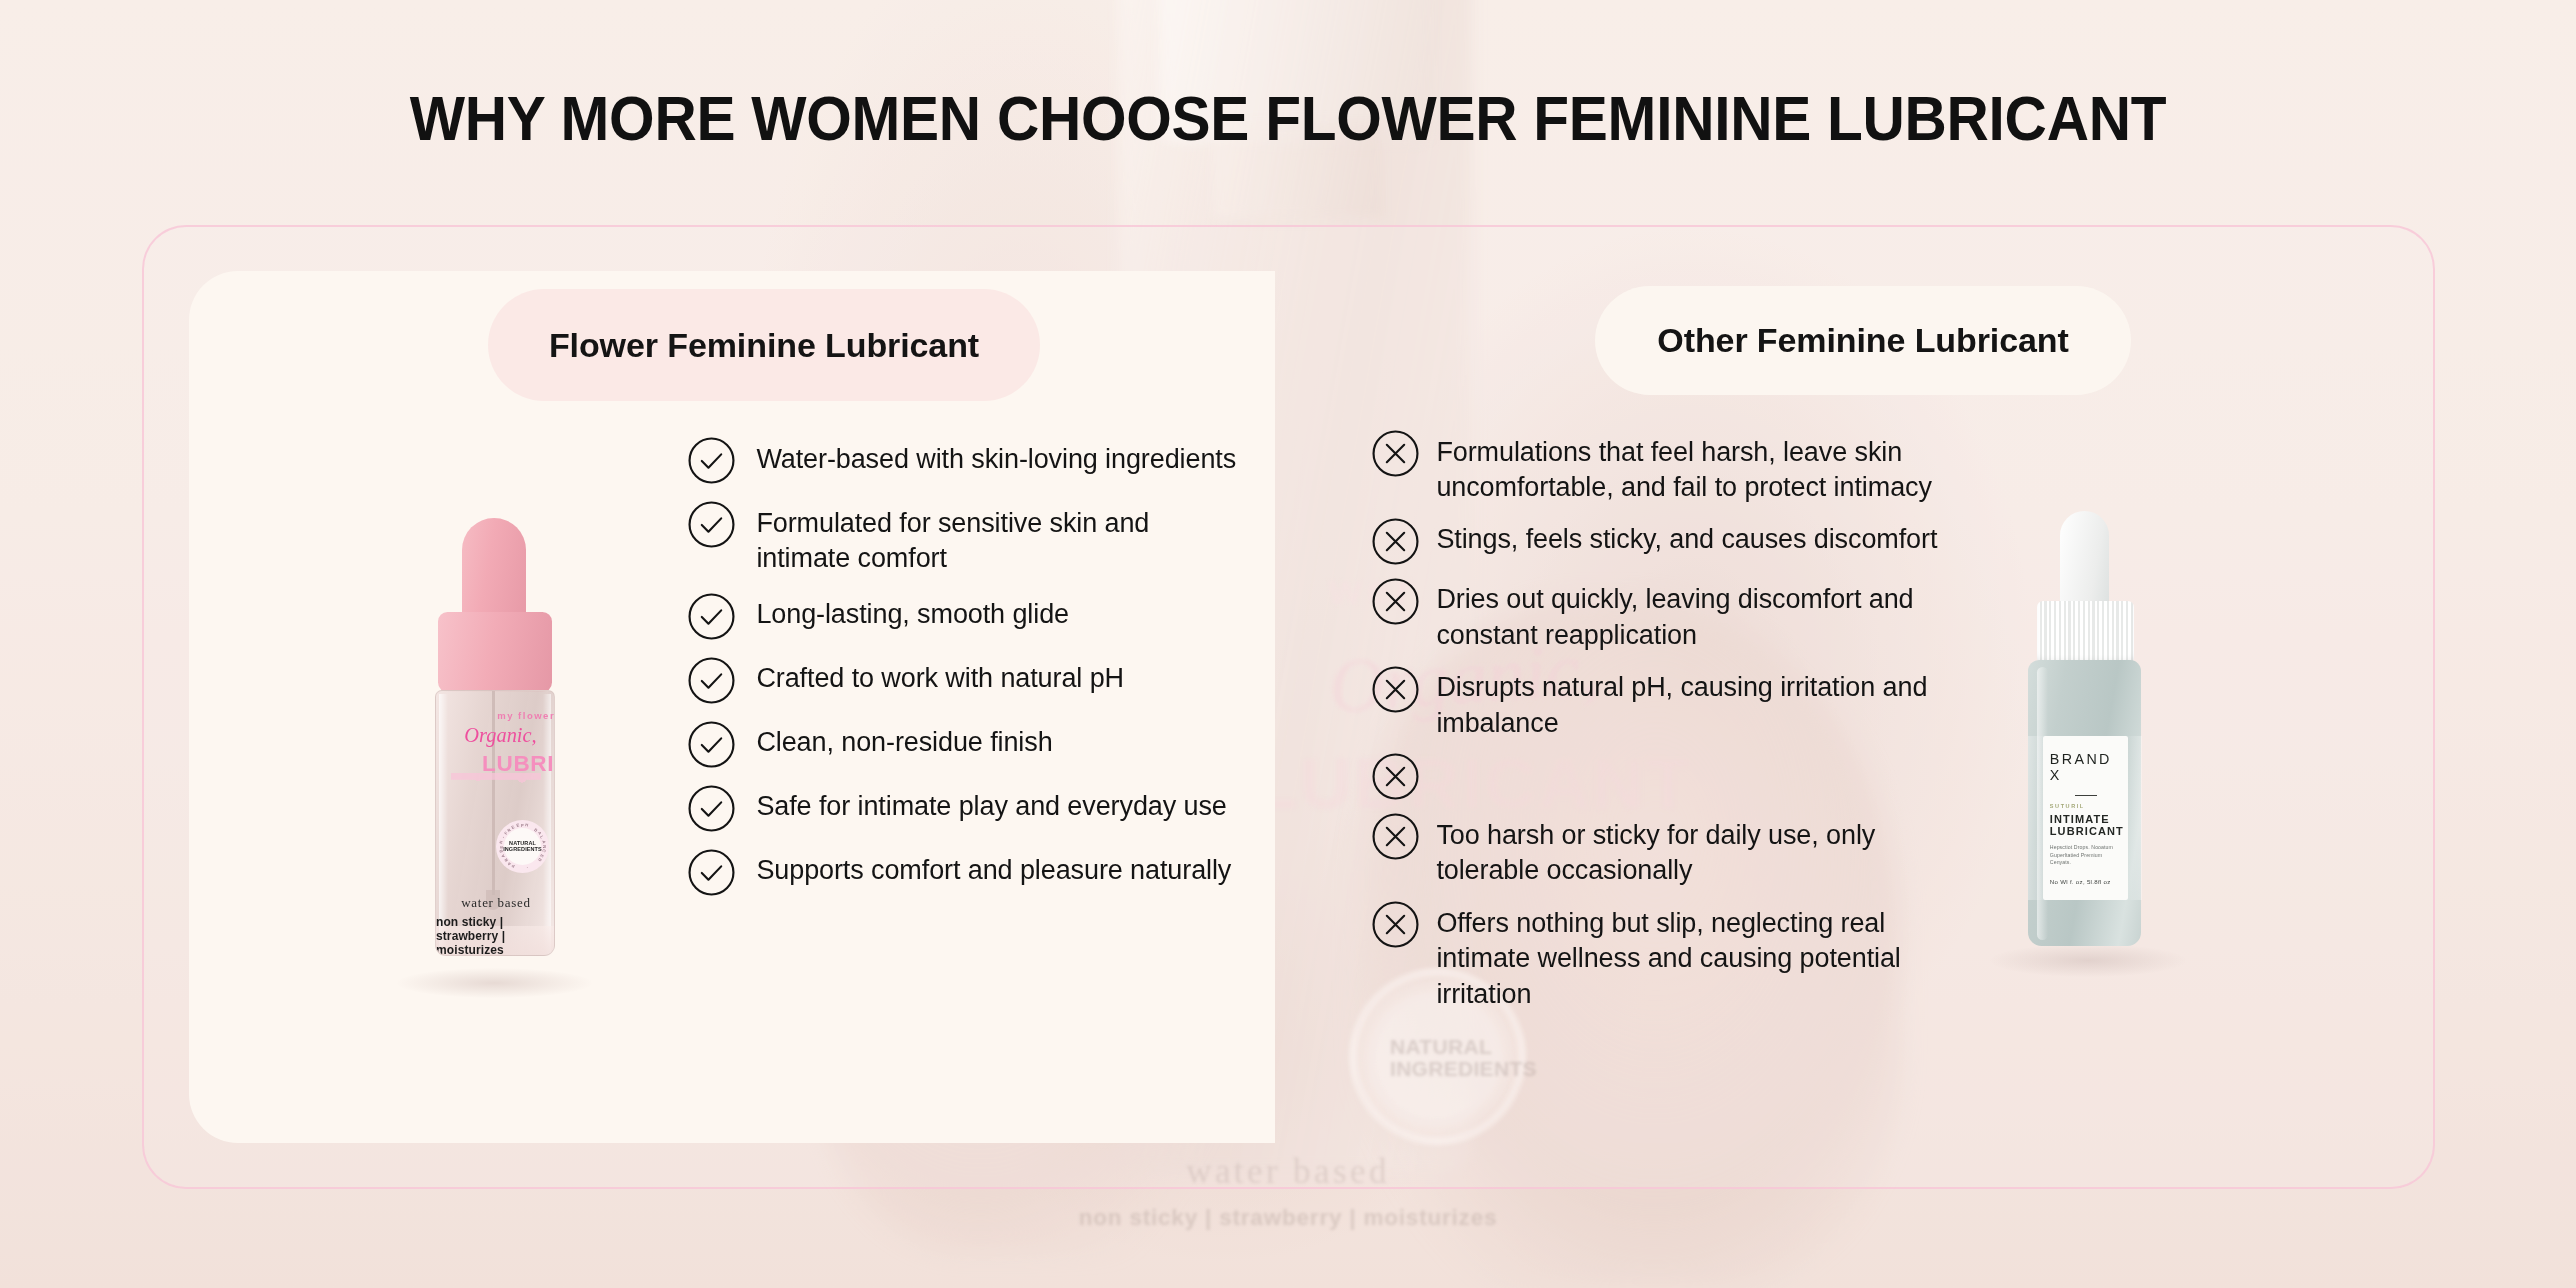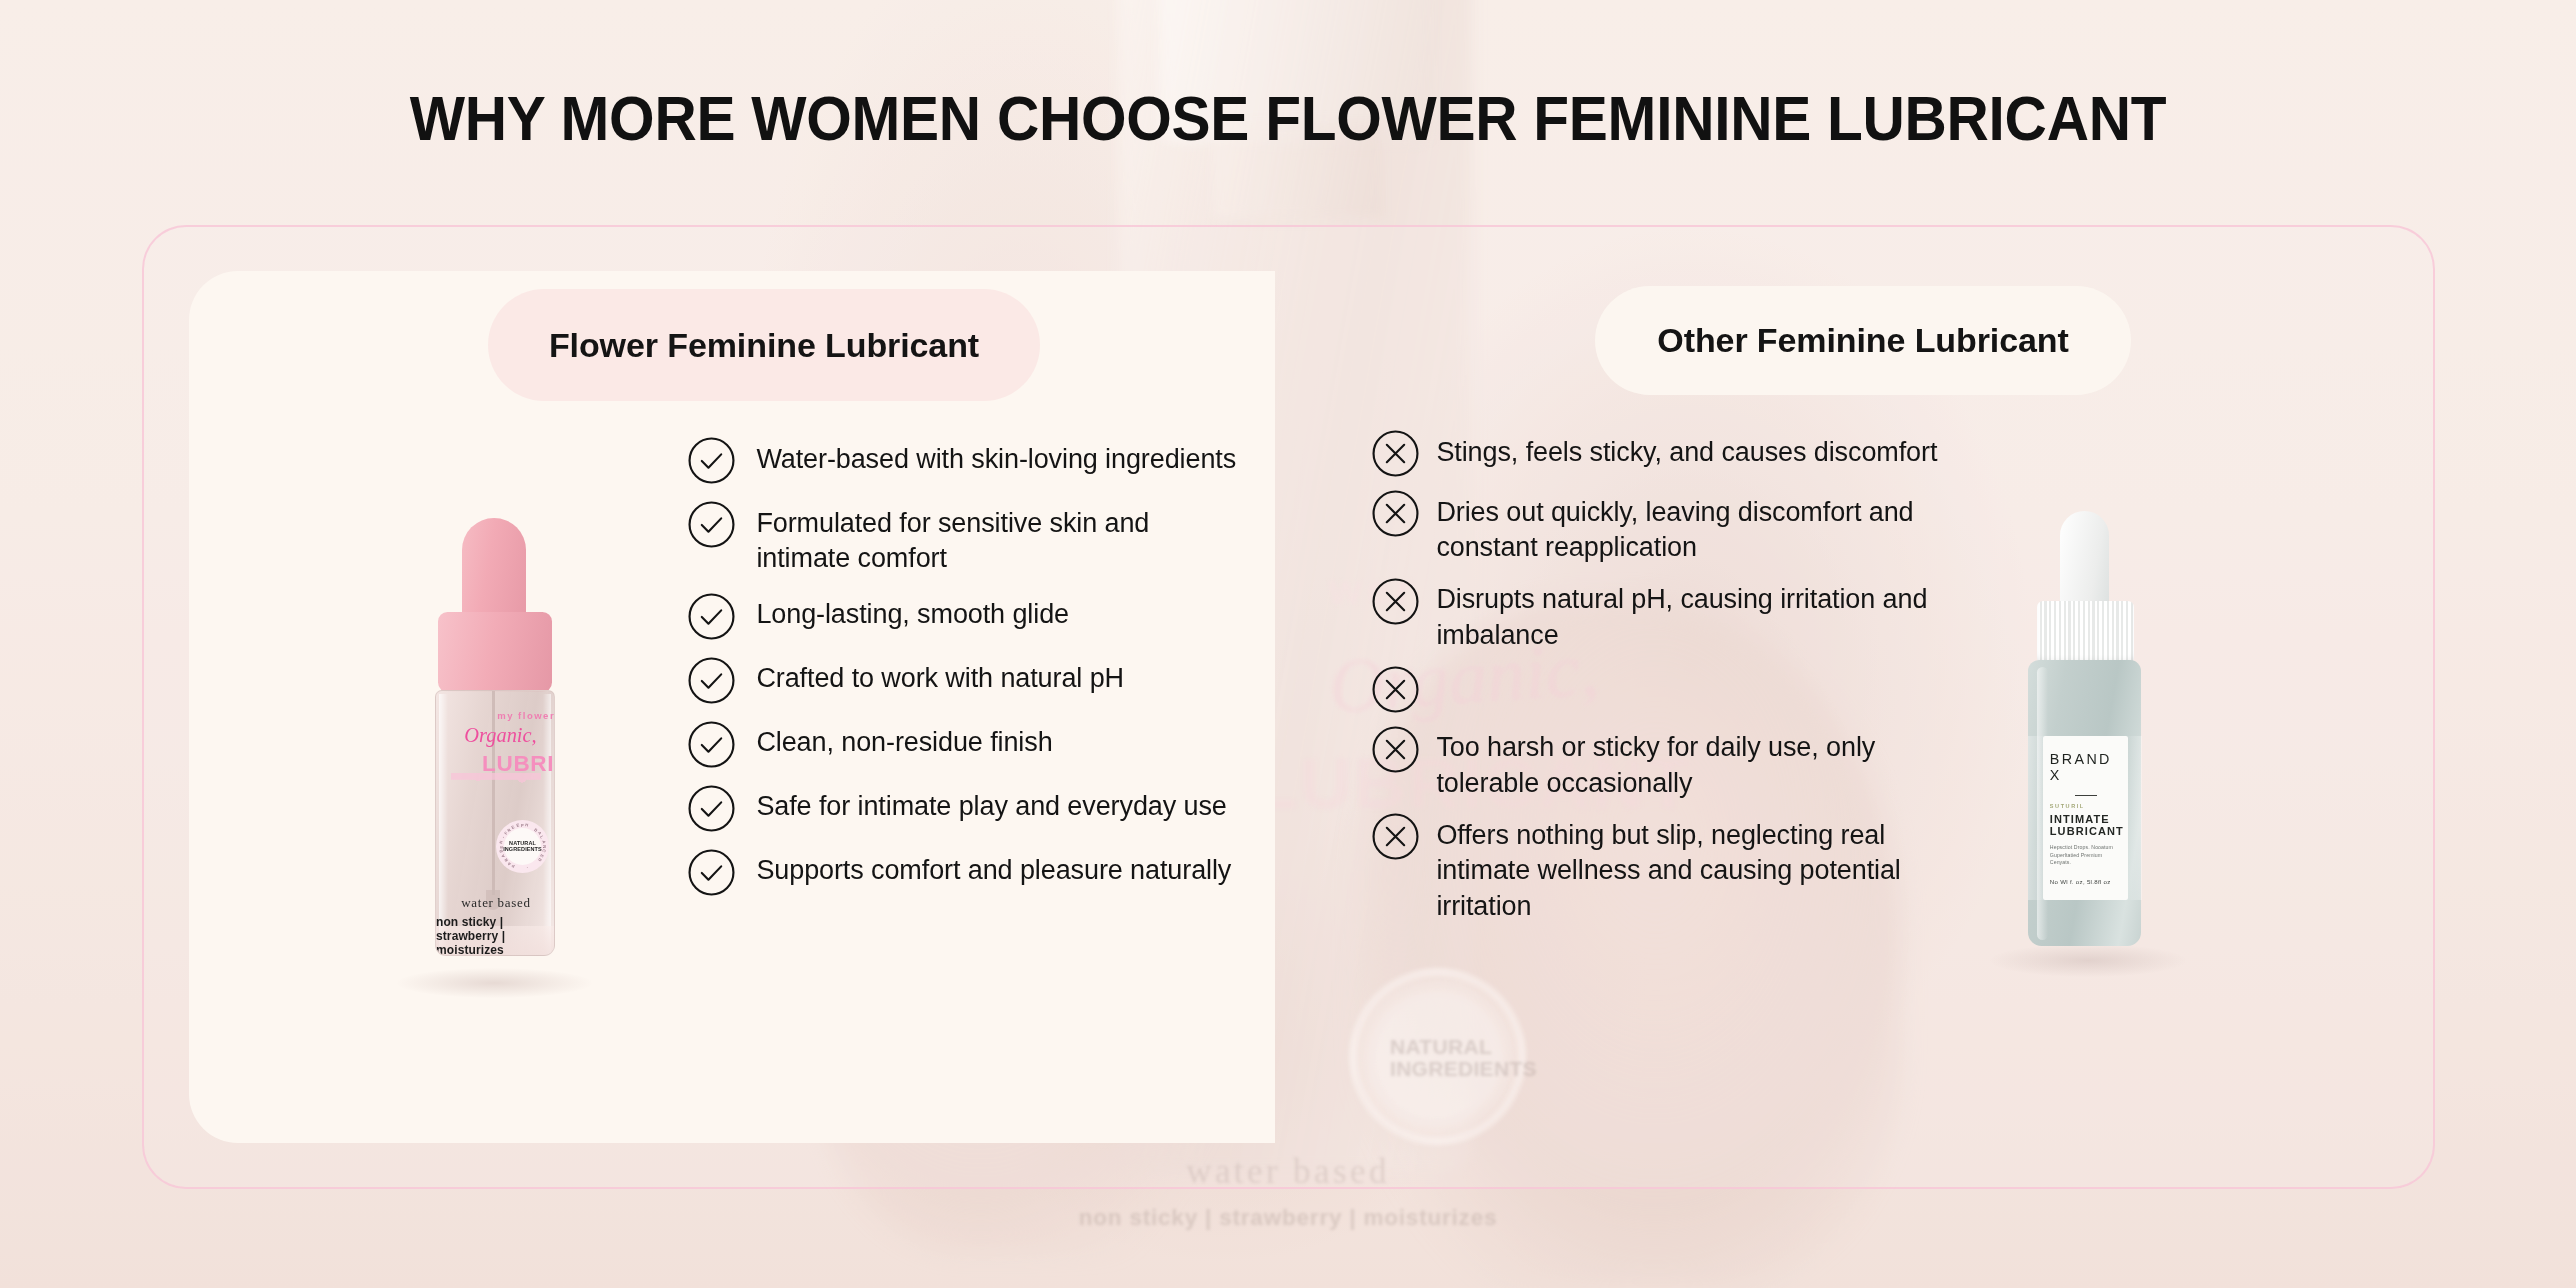--- a/index.html
+++ b/index.html
@@ -403,20 +403,29 @@
     </div>
   </div>
 <div class="list" id="list-right">
     <div class="row">
       <span class="icon">
         <svg viewBox="0 0 48 48">
           <circle cx="24" cy="24" r="21.5" fill="none" stroke="#141414" stroke-width="2.1"></circle>
           <path d="M15.5 15.5 L32.5 32.5 M32.5 15.5 L15.5 32.5" fill="none" stroke="#141414" stroke-width="2.1" stroke-linecap="round"></path>
         </svg>
       </span>
+      <span class="row-text">Formulations that feel harsh, leave skin uncomfortable, and fail to protect intimacy</span>
+    </div>
+    <div class="row">
+      <span class="icon">
+        <svg viewBox="0 0 48 48">
+          <circle cx="24" cy="24" r="21.5" fill="none" stroke="#141414" stroke-width="2.1"></circle>
+          <path d="M15.5 15.5 L32.5 32.5 M32.5 15.5 L15.5 32.5" fill="none" stroke="#141414" stroke-width="2.1" stroke-linecap="round"></path>
+        </svg>
+      </span>
       <span class="row-text">Stings, feels sticky, and causes discomfort</span>
     </div>
     <div class="row">
       <span class="icon">
         <svg viewBox="0 0 48 48">
           <circle cx="24" cy="24" r="21.5" fill="none" stroke="#141414" stroke-width="2.1"></circle>
           <path d="M15.5 15.5 L32.5 32.5 M32.5 15.5 L15.5 32.5" fill="none" stroke="#141414" stroke-width="2.1" stroke-linecap="round"></path>
         </svg>
       </span>
       <span class="row-text">Dries out quickly, leaving discomfort and constant reapplication</span>

